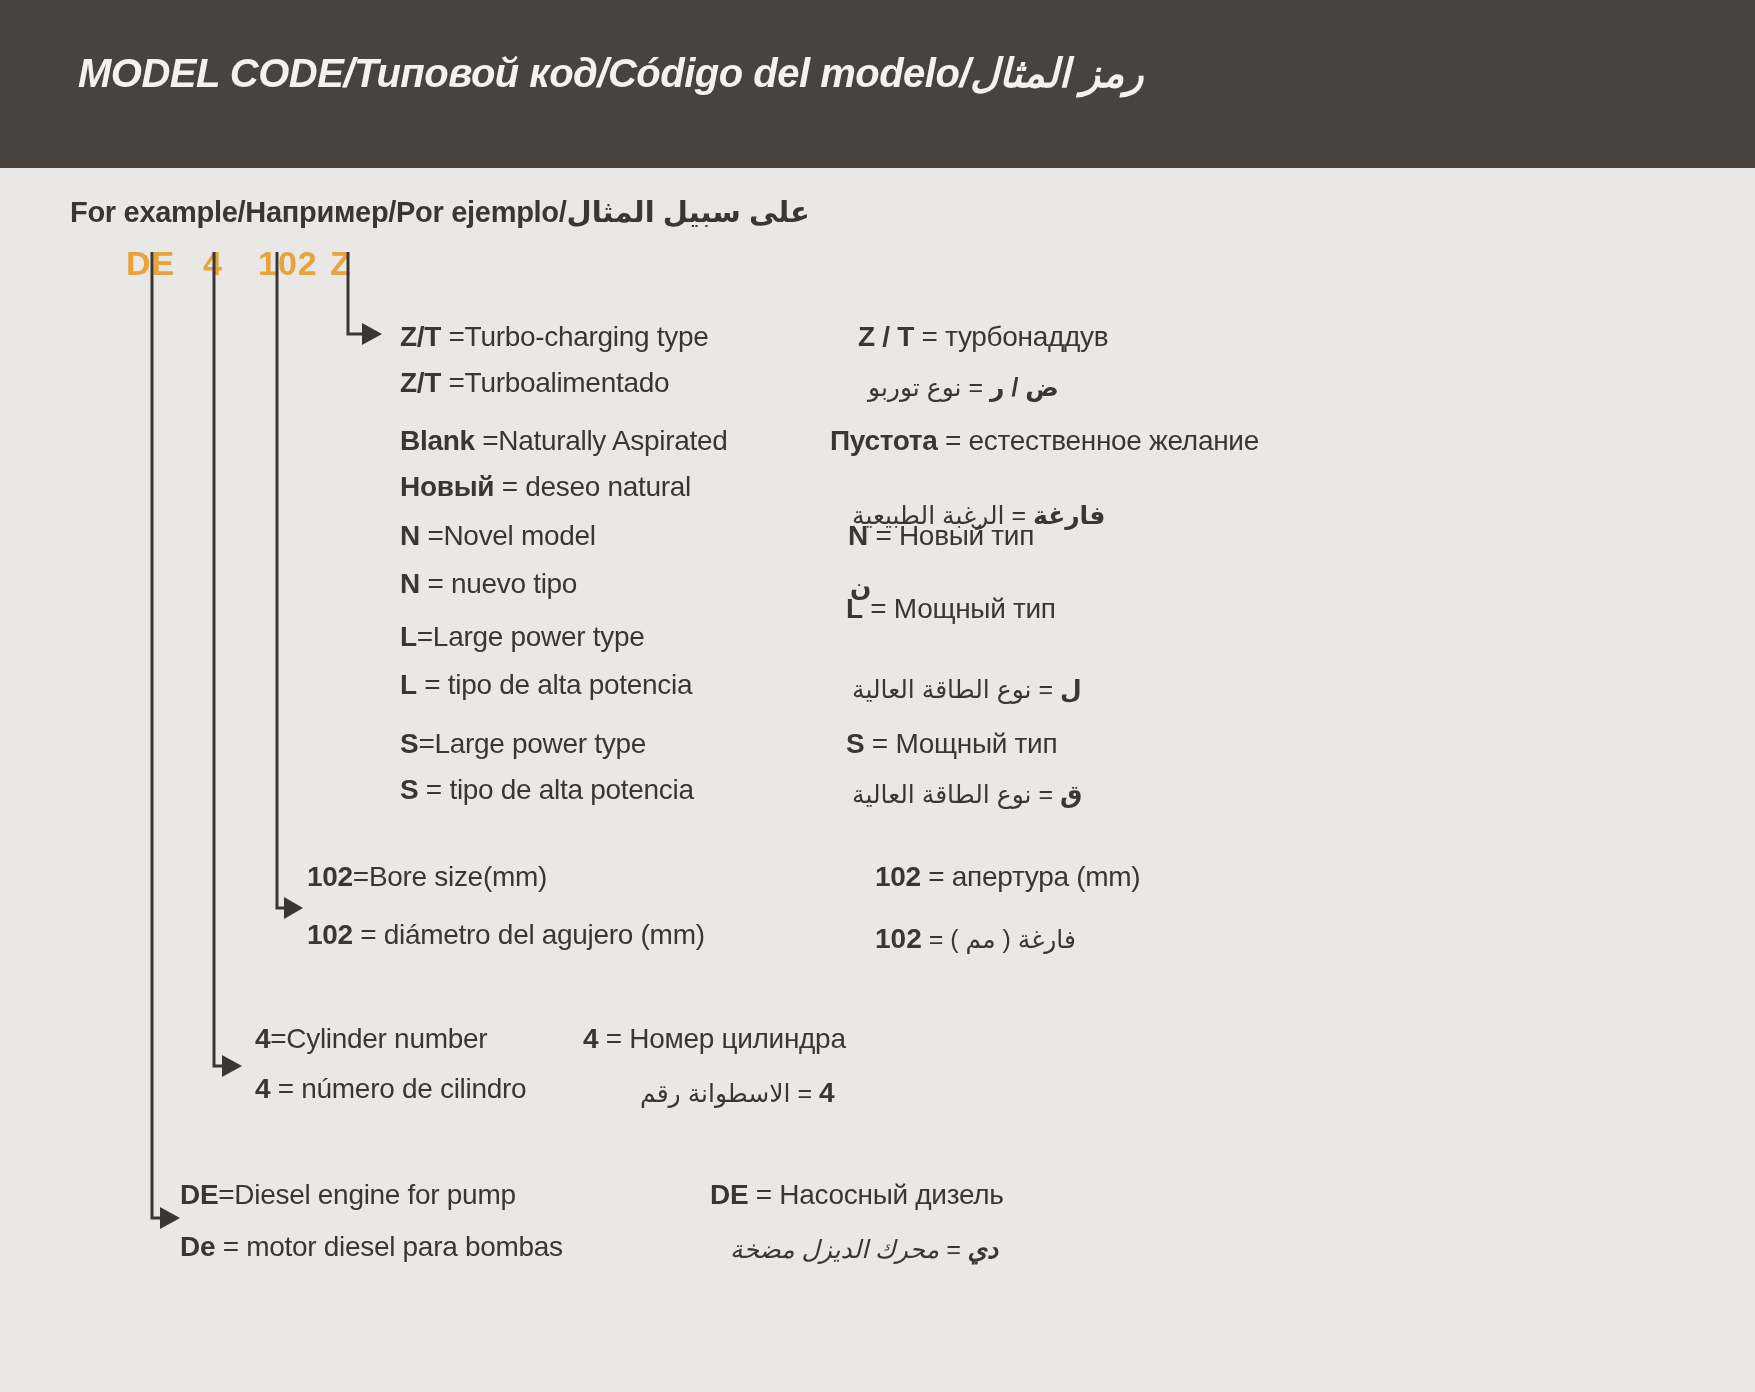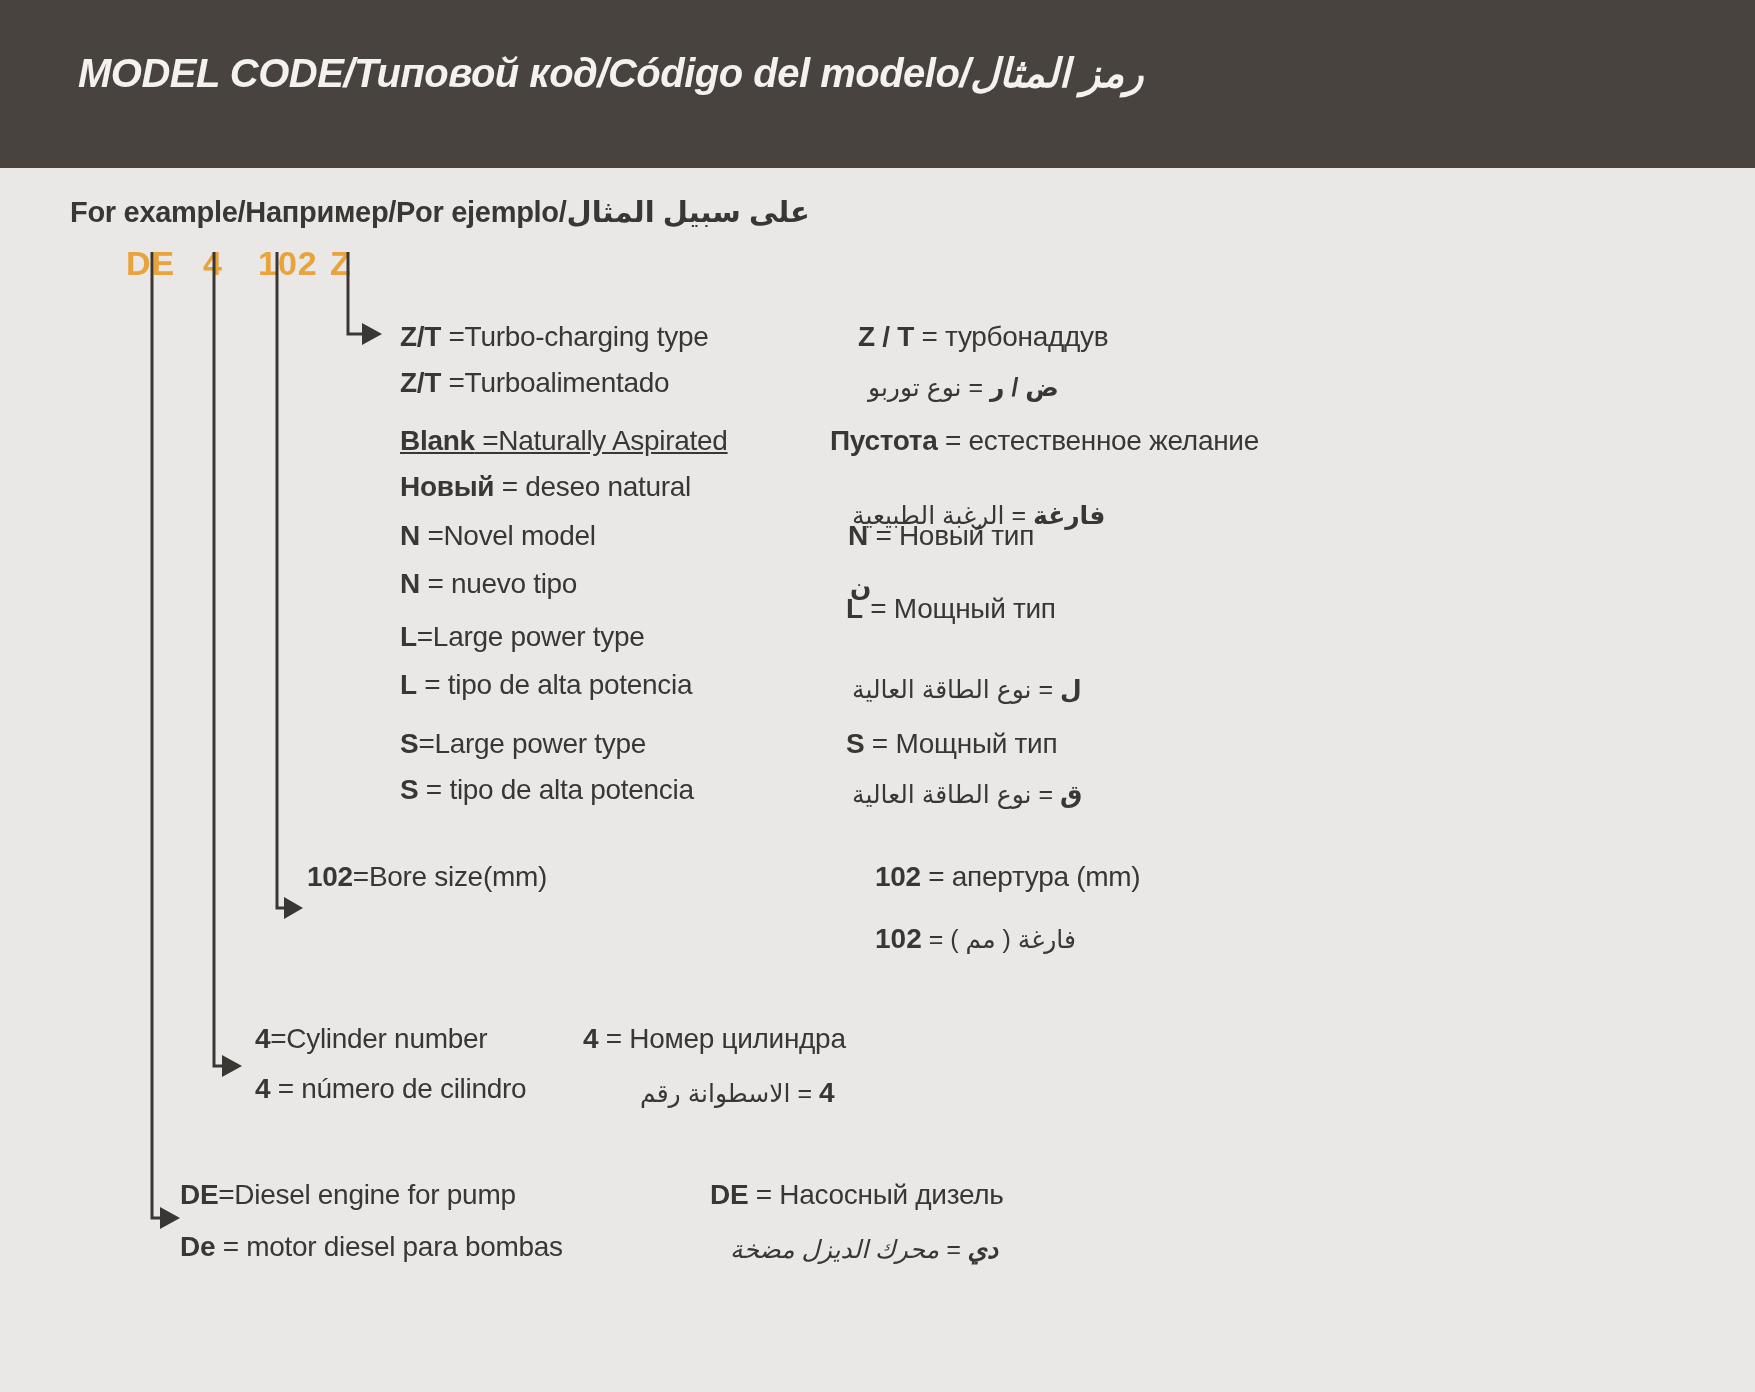--- a/index.html
+++ b/index.html
@@ -49,21 +49,21 @@
     <path d="M152,252 V1218 H160"></path>
     <polygon points="160,1207 160,1229 180,1218"></polygon>
   </svg>
 
   <div class="t" style="left:400px;top:320px;"><b class="k">Z/T</b><span> =Turbo-charging type</span></div>
   <div class="t" style="left:858px;top:320px;"><b class="k">Z / T</b><span> = турбонаддув</span></div>
 
   <div class="t" style="left:400px;top:366px;"><b class="k">Z/T</b><span> =Turboalimentado</span></div>
   <div class="t ar" style="left:868px;top:372px;"><b class="k">ض / ر</b><span> = نوع توربو</span></div>
 
-  <div class="t" style="left:400px;top:424px;text-decoration:underline;"><b class="k">Blank</b><span> =Naturally Aspirated</span></div>
+  <div class="t" style="left:400px;top:424px;"><b class="k">Blank</b><span> =Naturally Aspirated</span></div>
   <div class="t" style="left:830px;top:424px;"><b class="k">Пустота</b><span> = естественное желание</span></div>
 
   <div class="t" style="left:400px;top:470px;"><b class="k">Новый</b><span> = deseo natural</span></div>
   <div class="t ar" style="left:852px;top:500px;"><b class="k">فارغة</b><span> = الرغبة الطبيعية</span></div>
 
   <div class="t" style="left:400px;top:519px;"><b class="k">N</b><span> =Novel model</span></div>
   <div class="t" style="left:848px;top:519px;"><b class="k">N</b><span> = Новый тип</span></div>
 
   <div class="t" style="left:400px;top:567px;"><b class="k">N</b><span> = nuevo tipo</span></div>
   <div class="t ar" style="left:850px;top:572px;"><b class="k">ن</b><span></span></div>
@@ -76,20 +76,21 @@
 
   <div class="t" style="left:400px;top:727px;"><b class="k">S</b><span>=Large power type</span></div>
   <div class="t" style="left:846px;top:727px;"><b class="k">S</b><span> = Мощный тип</span></div>
 
   <div class="t" style="left:400px;top:773px;"><b class="k">S</b><span> = tipo de alta potencia</span></div>
   <div class="t ar" style="left:852px;top:779px;"><b class="k">ق</b><span> = نوع الطاقة العالية</span></div>
 
   <div class="t" style="left:307px;top:860px;"><b class="k">102</b><span>=Bore size(mm)</span></div>
   <div class="t" style="left:875px;top:860px;"><b class="k">102</b><span> = апертура (mm)</span></div>
 
+  <div class="t" style="left:307px;top:918px;"><b class="k">102</b><span> = diámetro del agujero (mm)</span></div>
   <div class="t" style="left:875px;top:922px;"><b class="k">102</b><span class="ar"> = فارغة ( مم )</span></div>
 
   <div class="t" style="left:255px;top:1022px;"><b class="k">4</b><span>=Cylinder number</span></div>
   <div class="t" style="left:583px;top:1022px;"><b class="k">4</b><span> = Номер цилиндра</span></div>
 
   <div class="t" style="left:255px;top:1072px;"><b class="k">4</b><span> = número de cilindro</span></div>
   <div class="t" style="left:640px;top:1076px;"><span class="ar">⁦رقم⁩ ⁦الاسطوانة⁩ = </span><b class="k">4</b></div>
 
   <div class="t" style="left:180px;top:1178px;"><b class="k">DE</b><span>=Diesel engine for pump</span></div>
   <div class="t" style="left:710px;top:1178px;"><b class="k">DE</b><span> = Насосный дизель</span></div>

